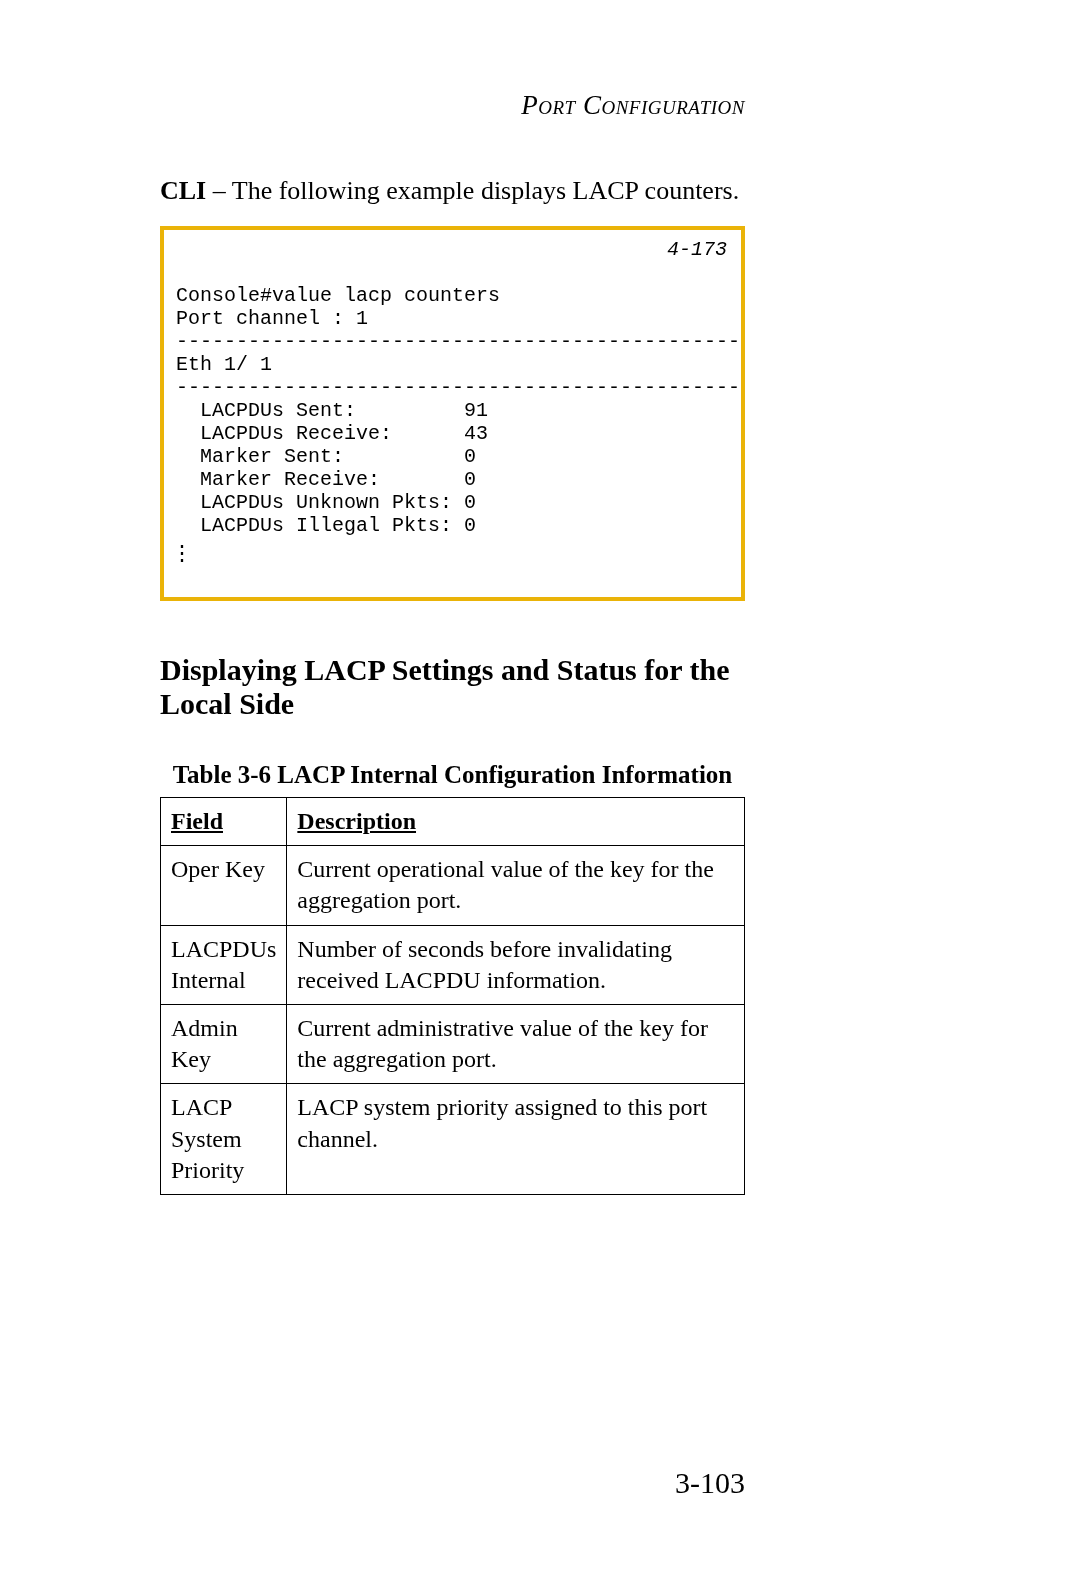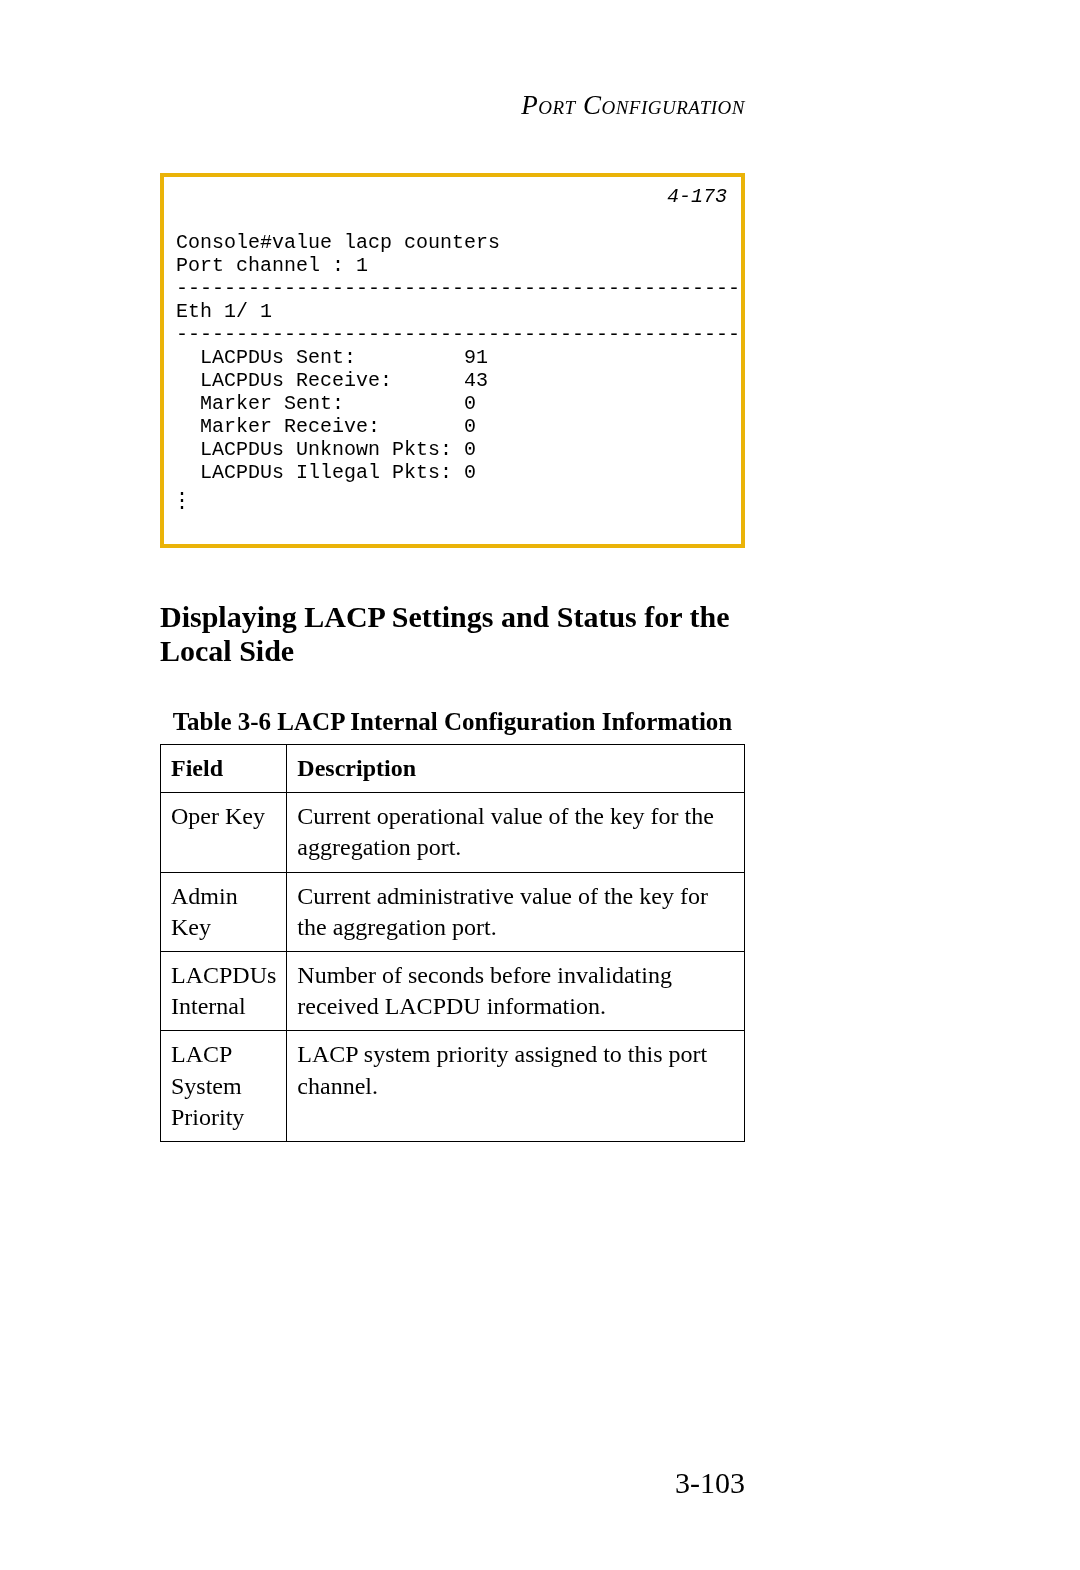--- a/index.html
+++ b/index.html
@@ -82,37 +82,41 @@
   }
   table.info th, table.info td {
     border: 1px solid #000;
     padding: 8px 10px;
     text-align: left;
     vertical-align: top;
     line-height: 1.3;
   }
   table.info th {
     font-weight: bold;
+    text-decoration: underline;
   }
   table.info col.c1 { width: 21%; }
   table.info col.c2 { width: 79%; }
   .page-number {
     position: absolute;
     bottom: 70px;
     right: 155px;
     font-size: 30px;
   }
 </style>
 </head>
 <body>
 
 <div class="page">
 
   <div class="running-head">Port Configuration</div>
 
+  <p class="cli-intro">
+    <span class="cli-label">CLI</span><span> – The following example displays LACP counters.</span>
+  </p>
 
   <div class="cli-box">
     <span class="cli-ref">4-173</span>
 <span>Console#value lacp counters</span>
 <span>Port channel : 1</span>
 <span>-------------------------------------------------------------------</span>
 <span>Eth 1/ 1</span>
 <span>-------------------------------------------------------------------</span>
 <span><span>  LACPDUs Sent:</span><span>         </span><span>91</span></span>
 <span><span>  LACPDUs Receive:</span><span>      </span><span>43</span></span>
@@ -138,26 +142,26 @@
         <th>Field</th>
         <th>Description</th>
       </tr>
     </thead>
     <tbody>
       <tr>
         <td>Oper Key</td>
         <td>Current operational value of the key for the aggregation port.</td>
       </tr>
       <tr>
+        <td>LACPDUs Internal</td>
+        <td>Number of seconds before invalidating received LACPDU information.</td>
+      </tr>
+      <tr>
         <td>Admin Key</td>
         <td>Current administrative value of the key for the aggregation port.</td>
-      </tr>
-      <tr>
-        <td>LACPDUs Internal</td>
-        <td>Number of seconds before invalidating received LACPDU information.</td>
       </tr>
       <tr>
         <td>LACP System Priority</td>
         <td>LACP system priority assigned to this port channel.</td>
       </tr>
     </tbody>
   </table>
 
   <div class="page-number">3-103</div>
 

